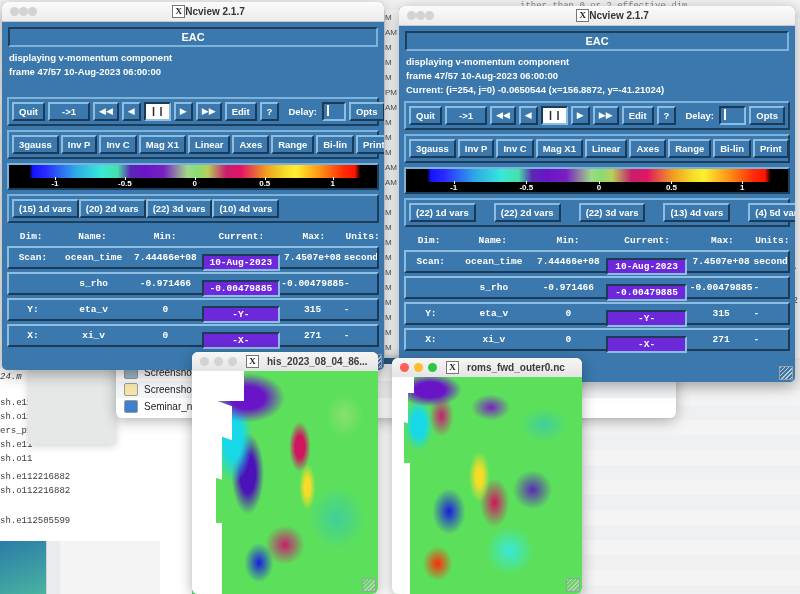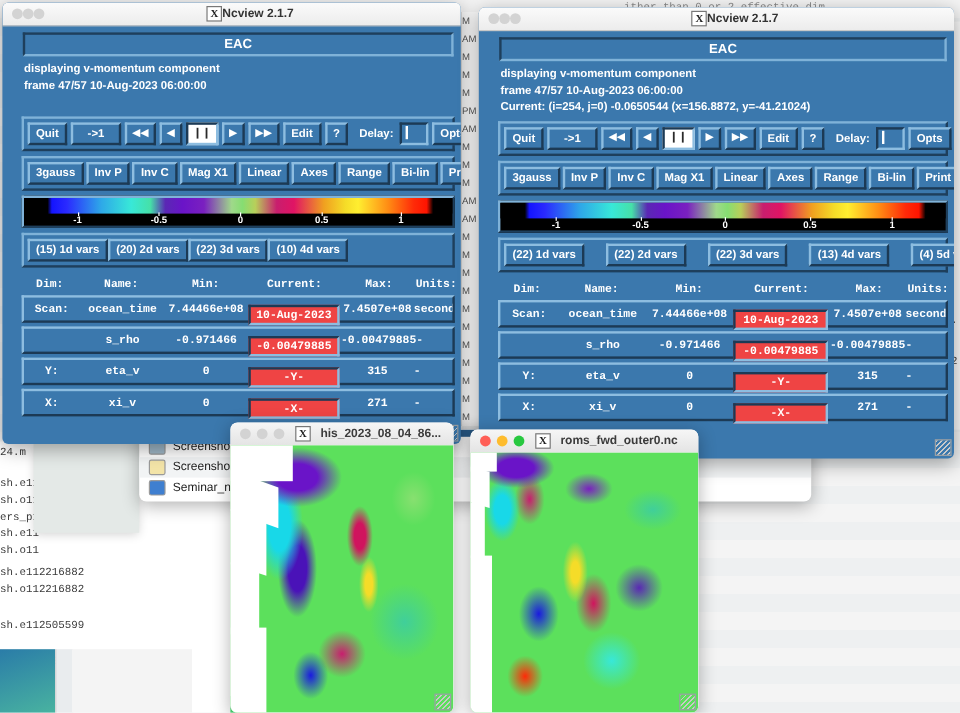--- a/index.html
+++ b/index.html
@@ -39,21 +39,21 @@
   .mactitle .tt{margin-left:3px;}
 
   
   .ncview{position:absolute;background:#3b78ad;border-radius:5px;box-shadow:0 4px 16px rgba(0,0,0,.35);overflow:hidden;}
   .nc-title{
     height:19px;background:linear-gradient(#fbfbfb,#ececec);
     border-bottom:1px solid #c8c8c8;display:flex;align-items:center;
     padding:0 8px;font-size:10px;font-weight:bold;color:#333;
   }
   .nc-title .spacer{flex:1;}
-  .nc-body{padding:4px 5px 6px 16px;color:#ffffff;}
+  .nc-body{padding:4px 5px 6px 5px;color:#ffffff;}
   .nc-varbar{
     background:#3b78ad;border:2px solid;border-color:#1e3f5c #7fb2d8 #7fb2d8 #1e3f5c;
     text-align:center;font-size:11px;font-weight:bold;color:#ffffff;
     padding:2px 0;margin:1px 1px 4px 1px;
   }
   .nc-line{font-size:9.5px;font-weight:bold;color:#ffffff;line-height:14px;padding-left:2px;white-space:nowrap;}
 
   .panel{
     border:2px solid;border-color:#7fb2d8 #1e3f5c #1e3f5c #7fb2d8;
     background:#3b78ad;padding:3px;margin-top:4px;display:flex;align-items:center;gap:3px;
@@ -107,21 +107,21 @@
   }
   .c-dim{flex:0 0 13%;text-align:center;}
   .c-name{flex:0 0 20%;text-align:center;}
   .c-min{flex:0 0 19%;text-align:center;}
   .c-cur{flex:0 0 22%;text-align:center;}
   .c-max{flex:0 0 17%;text-align:center;}
   .c-unit{flex:1;overflow:hidden;white-space:nowrap;}
   .curbox{
     display:inline-block;width:92%;
     border:2px solid;border-color:#1c3a55 #8dbde0 #8dbde0 #1c3a55;
-    background:#ef4444;line-height:13px;margin-top:10px;
+    background:#6d28d9;line-height:13px;margin-top:10px;
   }
   .resize-grip{position:absolute;right:2px;bottom:2px;width:12px;height:12px;
     background:repeating-linear-gradient(135deg,#c9c9c9 0 1px,transparent 1px 3px);
     border:1px solid #9aa0a5;}
 
   
   .plotimg{position:absolute;left:0;right:0;bottom:0;top:19px;overflow:hidden;background:#fff;}
   .field{position:absolute;inset:0;}
   .coast{position:absolute;background:#ffffff;}
 
@@ -200,21 +200,21 @@
         <div class="bg-text" style="left: 1px; top: 176px;">m</div>
         <div class="bg-text" style="left: 1px; top: 210px;">a</div>
         <div class="bg-text" style="left: 1px; top: 244px;">4.</div>
         <div class="bg-text" style="left: 1px; top: 278px;">22</div>
         <div class="bg-text" style="left: 1px; top: 312px;">2</div>
       </div>
   </div>
 
   <div style="position:absolute;left:0;top:368px;width:560px;height:226px;background:#ffffff;">
     <div id="termlines">
-        <div class="bg-text" style="left: 0px; top: 4px;">24.m</div>
+        <div class="bg-text" style="left: 0px; top: 4px; font-style: italic;">24.m</div>
         <div class="bg-text" style="left: 0px; top: 30px;">sh.e11</div>
         <div class="bg-text" style="left: 0px; top: 44px;">sh.o11</div>
         <div class="bg-text" style="left: 0px; top: 58px;">ers_p1</div>
         <div class="bg-text" style="left: 0px; top: 72px;">sh.e11</div>
         <div class="bg-text" style="left: 0px; top: 86px;">sh.o11</div>
         <div class="bg-text" style="left: 0px; top: 104px;">sh.e112216882</div>
         <div class="bg-text" style="left: 0px; top: 118px;">sh.o112216882</div>
         <div class="bg-text" style="left: 0px; top: 148px;">sh.e112505599</div>
         <div class="bg-text" style="left: 0px; top: 178px;">sh.o112505599</div>
       </div>

